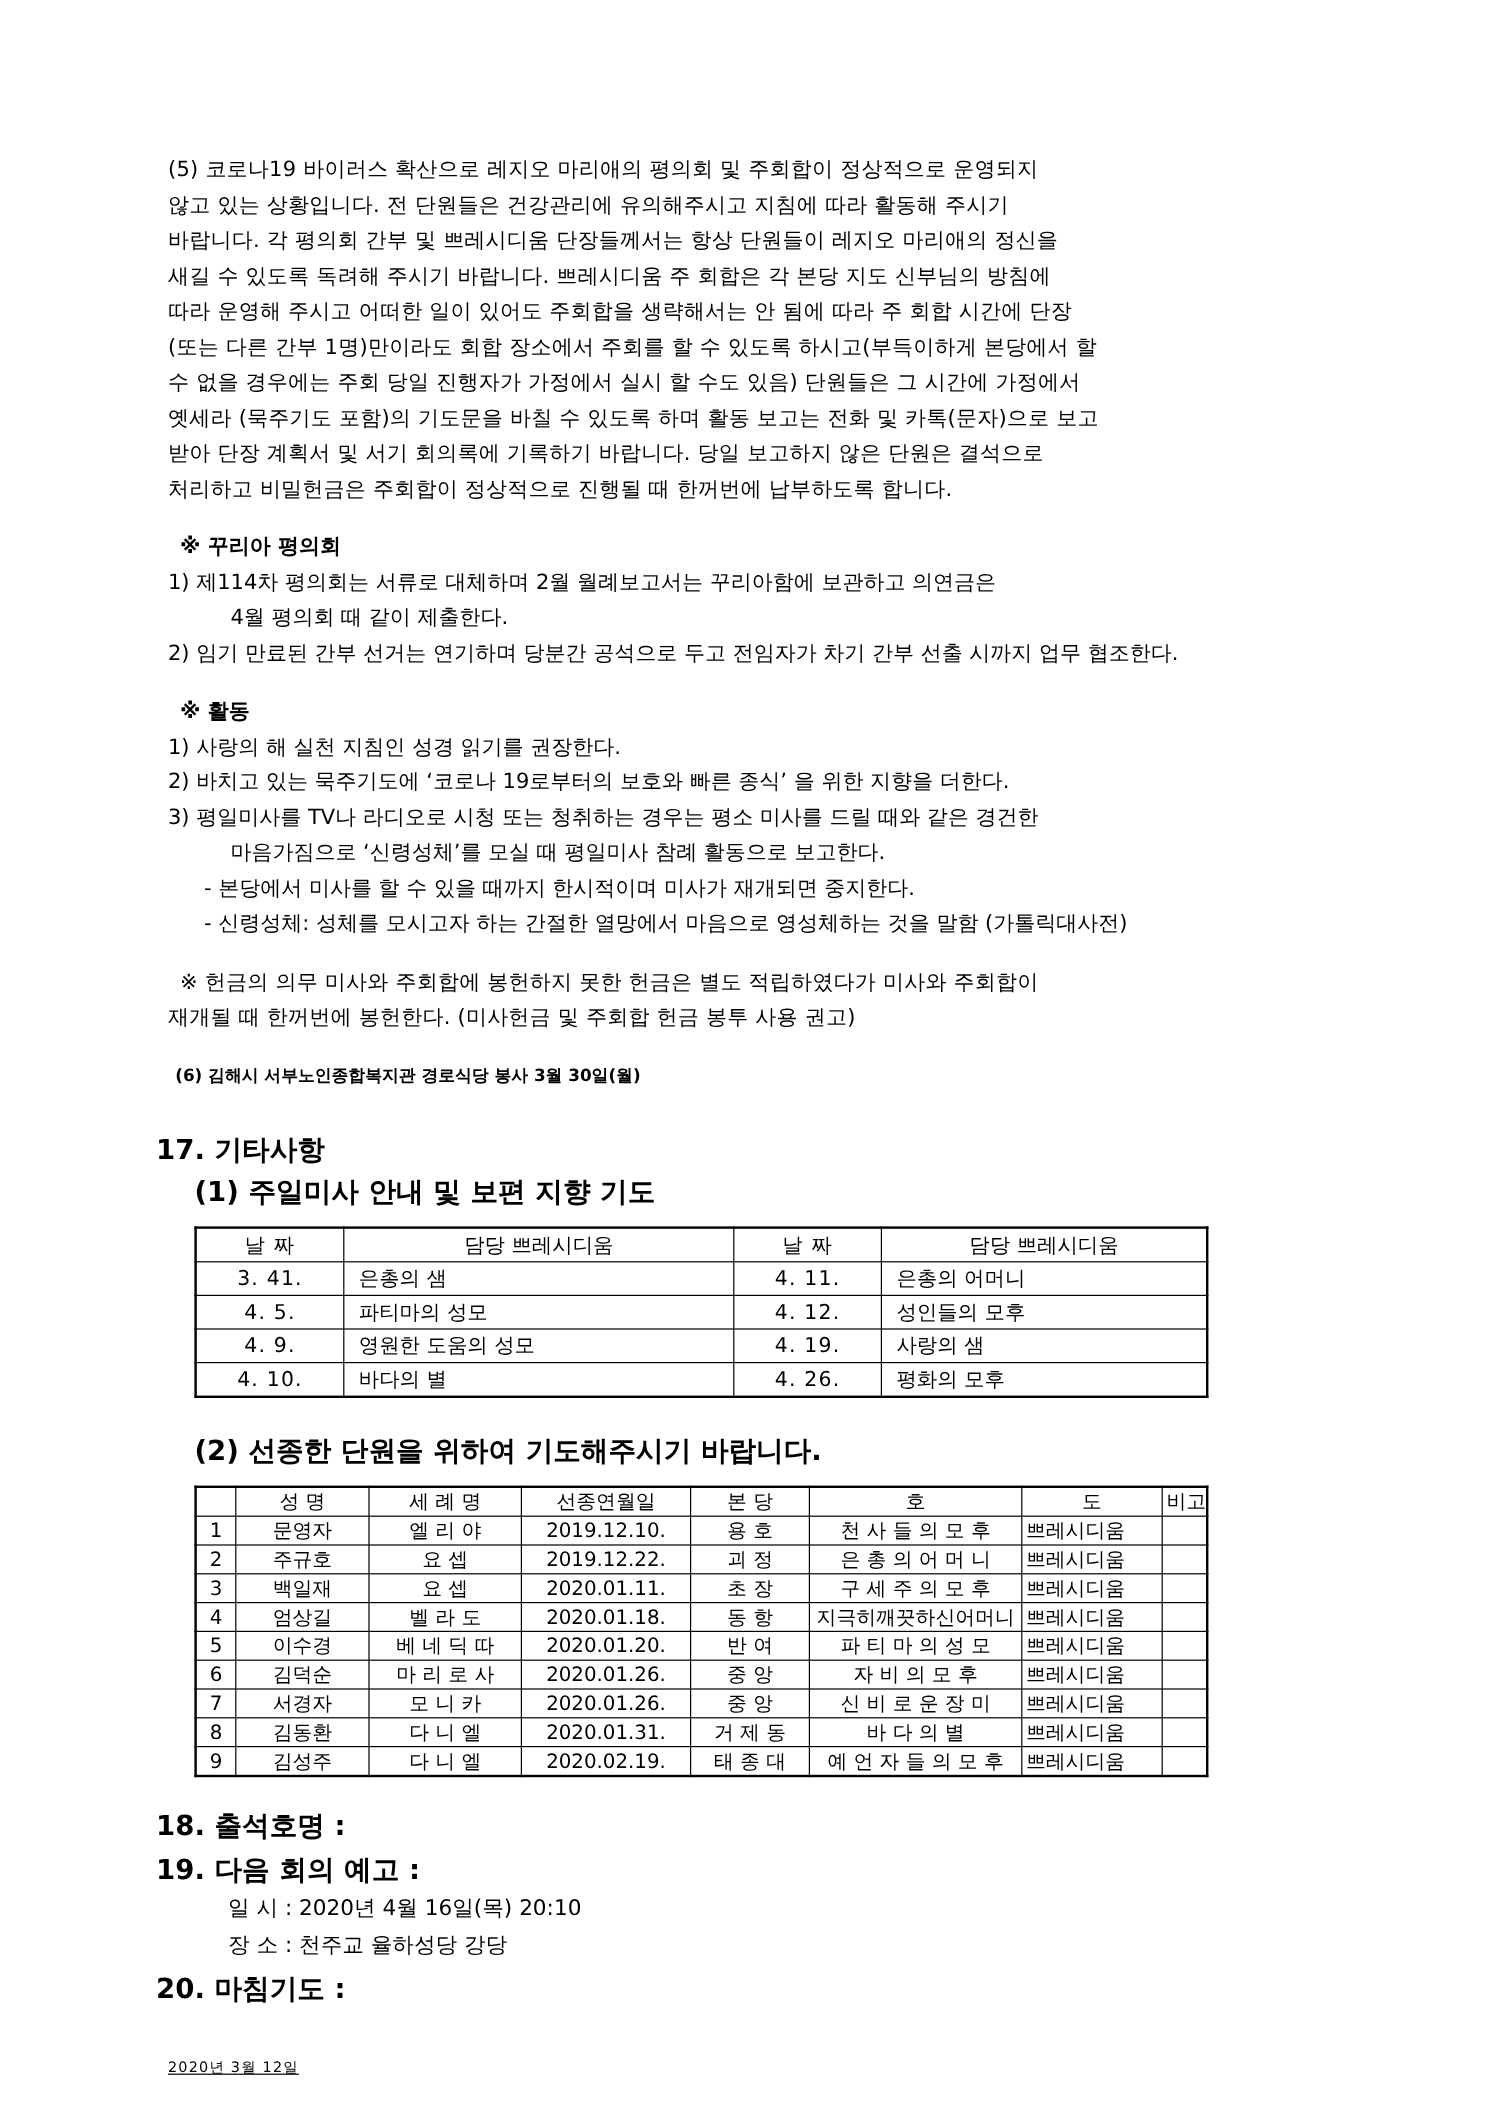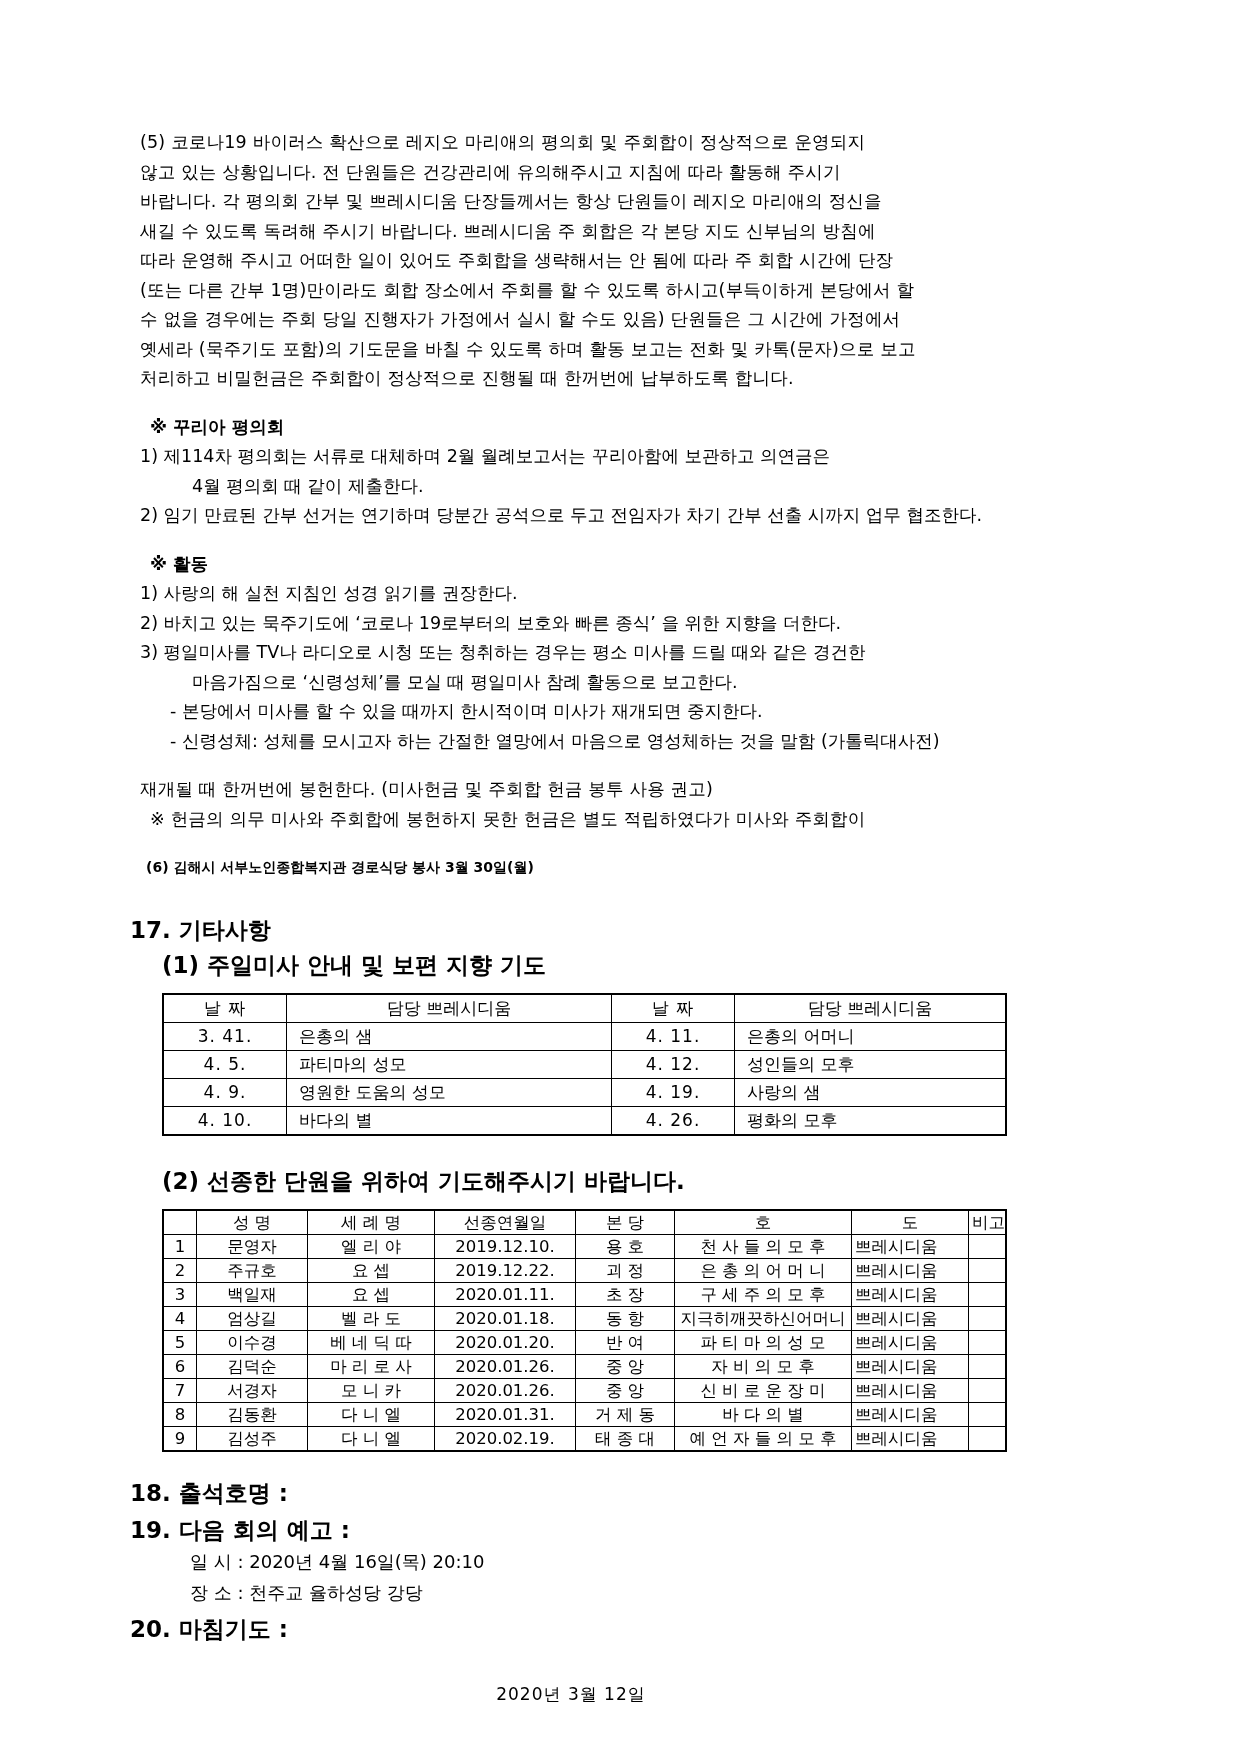--- a/index.html
+++ b/index.html
@@ -128,42 +128,44 @@
   .c-name  { width: 104px; text-align: center; border-radius: 12px; }
   .c-bap   { width: 120px; text-align: center; }
   .c-date  { width: 134px; text-align: center; letter-spacing: 0px;}
   .c-par   { width: 92px;  text-align: center; }
   .c-pres  { text-align: center; }
   .c-presl { width: 110px; text-align: left; padding-left: 5px;}
   .c-note  { width: 30px;  text-align: center; }
 
   
   .foot {
-    text-align: center;
-    font-size: 17px;
+    text-align: left;
+    font-size: 12px;
     line-height: 30px;
     padding-right: 18px;
     letter-spacing: 1px;
+    text-decoration: underline;
   }
 </style>
 </head>
 <body>
 
 <div class="page">
  <div class="content">
 
   <div>
     <p class="para">(5) 코로나19 바이러스 확산으로 레지오 마리애의 평의회 및 주회합이 정상적으로 운영되지</p>
     <p class="para">않고 있는 상황입니다. 전 단원들은 건강관리에 유의해주시고 지침에 따라 활동해 주시기</p>
     <p class="para">바랍니다. 각 평의회 간부 및 쁘레시디움 단장들께서는 항상 단원들이 레지오 마리애의 정신을</p>
     <p class="para">새길 수 있도록 독려해 주시기 바랍니다. 쁘레시디움 주 회합은 각 본당 지도 신부님의 방침에</p>
     <p class="para">따라 운영해 주시고 어떠한 일이 있어도 주회합을 생략해서는 안 됨에 따라 주 회합 시간에 단장</p>
     <p class="para">(또는 다른 간부 1명)만이라도 회합 장소에서 주회를 할 수 있도록 하시고(부득이하게 본당에서 할</p>
     <p class="para">수 없을 경우에는 주회 당일 진행자가 가정에서 실시 할 수도 있음)  단원들은 그 시간에 가정에서</p>
     <p class="para">옛세라 (묵주기도 포함)의 기도문을 바칠 수 있도록 하며 활동 보고는 전화 및 카톡(문자)으로 보고</p>
+    <p class="para">받아 단장 계획서 및 서기 회의록에 기록하기 바랍니다. 당일 보고하지 않은 단원은 결석으로</p>
     <p class="para">처리하고 비밀헌금은 주회합이 정상적으로 진행될 때 한꺼번에 납부하도록 합니다.</p>
   </div>
 
   <div class="blk">
     <p class="hd" style="padding-left:10px">※ 꾸리아 평의회</p>
     <p class="li">1) 제114차 평의회는 서류로 대체하며 2월 월례보고서는 꾸리아함에 보관하고 의연금은</p>
     <p class="li cont" style="padding-left:52px">4월 평의회 때 같이 제출한다.</p>
     <p class="li">2) 임기 만료된 간부 선거는 연기하며 당분간 공석으로 두고 전임자가 차기 간부 선출 시까지 업무 협조한다.</p>
   </div>
 
@@ -171,22 +173,22 @@
     <p class="hd" style="padding-left:10px">※ 활동</p>
     <p class="li">1) 사랑의 해 실천 지침인 성경 읽기를 권장한다.</p>
     <p class="li">2) 바치고 있는 묵주기도에 ‘코로나 19로부터의 보호와 빠른 종식’ 을 위한 지향을 더한다.</p>
     <p class="li">3) 평일미사를 TV나 라디오로 시청 또는 청취하는 경우는 평소 미사를 드릴 때와 같은 경건한</p>
     <p class="li cont" style="padding-left:52px">마음가짐으로 ‘신령성체’를 모실 때 평일미사 참례 활동으로 보고한다.</p>
     <p class="li sub">- 본당에서 미사를 할 수 있을 때까지 한시적이며 미사가 재개되면 중지한다.</p>
     <p class="li sub">- 신령성체: 성체를 모시고자 하는 간절한 열망에서 마음으로 영성체하는 것을 말함 (가톨릭대사전)</p>
   </div>
 
   <div class="blk">
+    <p class="para" style="padding-left:10px">※ 헌금의 의무  미사와 주회합에 봉헌하지 못한 헌금은 별도 적립하였다가 미사와 주회합이</p>
     <p class="para">재개될 때 한꺼번에 봉헌한다. (미사헌금 및 주회합 헌금 봉투 사용 권고)</p>
-    <p class="para" style="padding-left:10px">※ 헌금의 의무  미사와 주회합에 봉헌하지 못한 헌금은 별도 적립하였다가 미사와 주회합이</p>
   </div>
 
   <div class="blk">
     <p class="item-num" style="padding-left:6px">(6) 김해시 서부노인종합복지관 경로식당 봉사  3월 30일(월)</p>
   </div>
 
   <div style="margin-top:32px">
     <p class="sec sec-l1" style="margin-left:-10px">17. 기타사항</p>
     <p class="sec sec-l2" style="margin-top:4px">(1) 주일미사 안내 및 보편 지향 기도</p>
 

